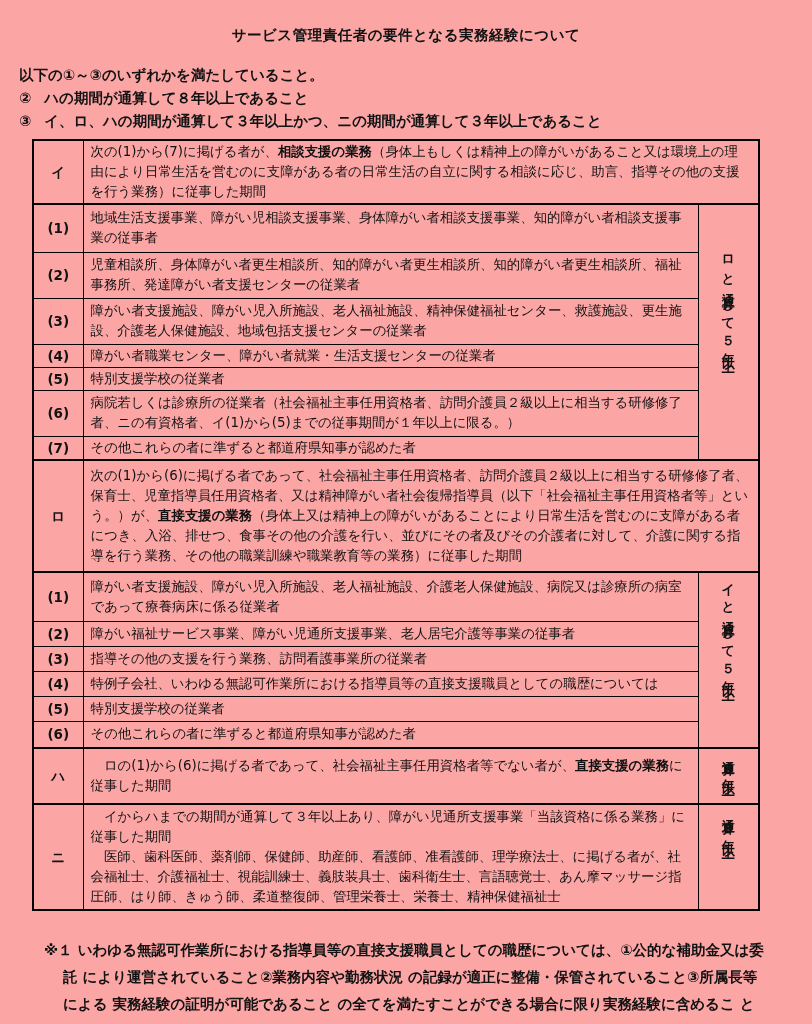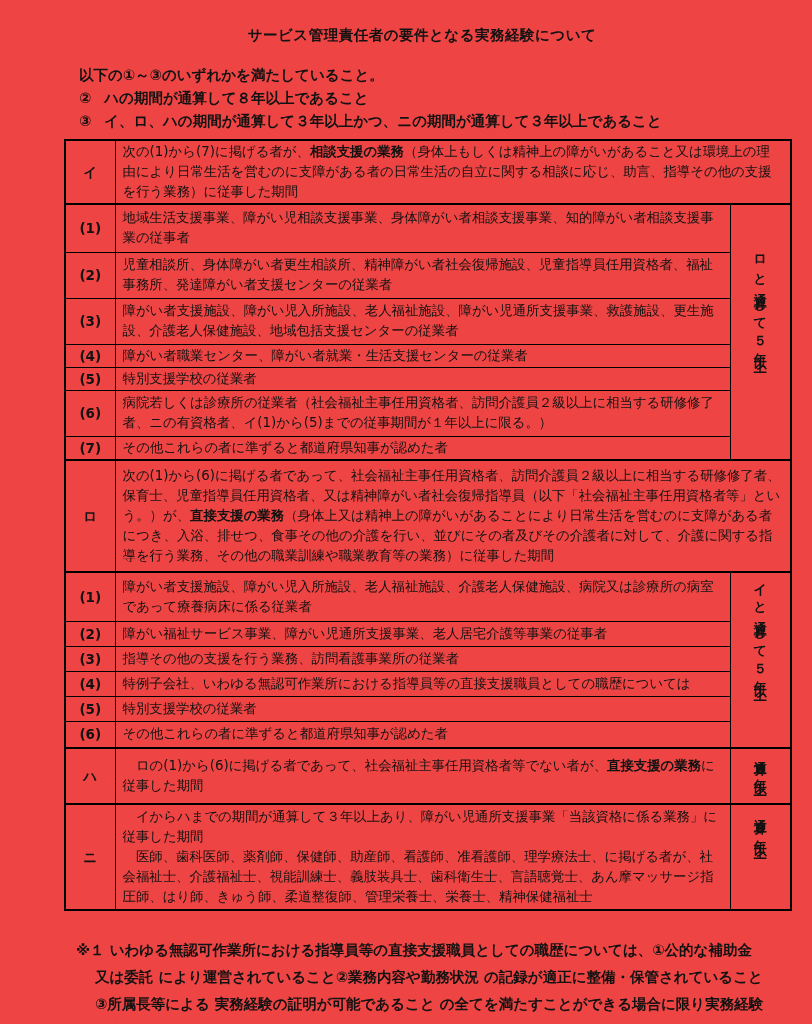--- a/index.html
+++ b/index.html
@@ -3,27 +3,27 @@
 <meta charset="utf-8">
 <style>
   * { box-sizing: border-box; }
   html,body { margin:0; padding:0; background:#ffffff; }
   body {
     font-family: "DejaVu Sans", "Liberation Sans", sans-serif;
     color:#121212;
     -webkit-font-smoothing: antialiased;
   }
   .page {
-    width:812px; height:1024px; background:#ef4444; overflow:hidden; position:relative;padding-left:32px;
+    width:812px; height:1024px; background:#fca5a5; overflow:hidden; position:relative;
   }
   .doc-title {
     padding-top:26px; text-align:center;
     font-size:14.5px; font-weight:bold; letter-spacing:0.5px; line-height:18px;
   }
-  .intro { margin:20px 0 0 47px; font-size:14.5px; font-weight:bold; }
+  .intro { margin:20px 0 0 19px; font-size:14.5px; font-weight:bold; }
   .intro-line { line-height:23px; white-space:nowrap; }
   .intro-line .num { margin-right:13px; }
 
   table.main {
     border-collapse:collapse; table-layout:fixed;
     margin:6px 0 0 32px; width:726px;
     font-size:13.4px;
     border:2.5px solid #000;
   }
   table.main td {
@@ -92,25 +92,25 @@
 
     <tr class="h-2lb thick">
       <td class="lbl">(1)</td>
       <td>地域生活支援事業、障がい児相談支援事業、身体障がい者相談支援事業、知的障がい者相談支援事業の従事者</td>
       <td class="side" rowspan="7">
             <div class="vtxt v-i">ロと通算して５年以上</div>
           </td>
     </tr>
     <tr class="h-2l">
       <td class="lbl">(2)</td>
-      <td>児童相談所、身体障がい者更生相談所、精神障がい者社会復帰施設、児童指導員任用資格者、福祉事務所、発達障がい者支援センターの従業者</td>
+      <td>児童相談所、身体障がい者更生相談所、知的障がい者更生相談所、知的障がい者更生相談所、福祉事務所、発達障がい者支援センターの従業者</td>
     </tr>
     <tr class="h-2l">
       <td class="lbl">(3)</td>
-      <td>障がい者支援施設、障がい児入所施設、老人福祉施設、障がい児通所支援事業、救護施設、更生施設、介護老人保健施設、地域包括支援センターの従業者</td>
+      <td>障がい者支援施設、障がい児入所施設、老人福祉施設、精神保健福祉センター、救護施設、更生施設、介護老人保健施設、地域包括支援センターの従業者</td>
     </tr>
     <tr class="h-1l">
       <td class="lbl">(4)</td>
       <td>障がい者職業センター、障がい者就業・生活支援センターの従業者</td>
     </tr>
     <tr class="h-1l">
       <td class="lbl">(5)</td>
       <td>特別支援学校の従業者</td>
     </tr>
     <tr class="h-2l">

